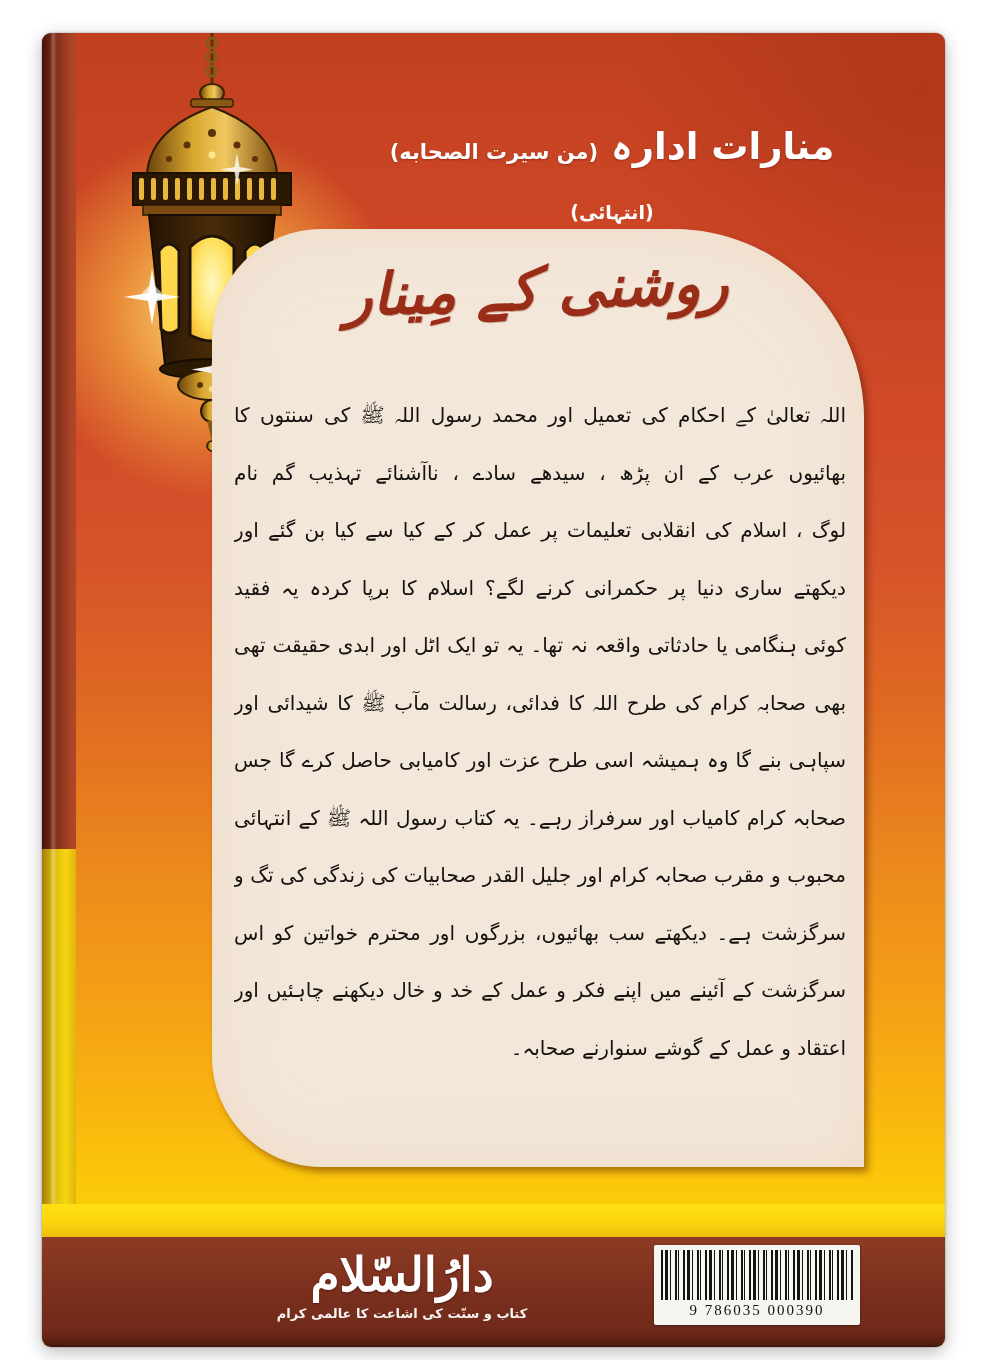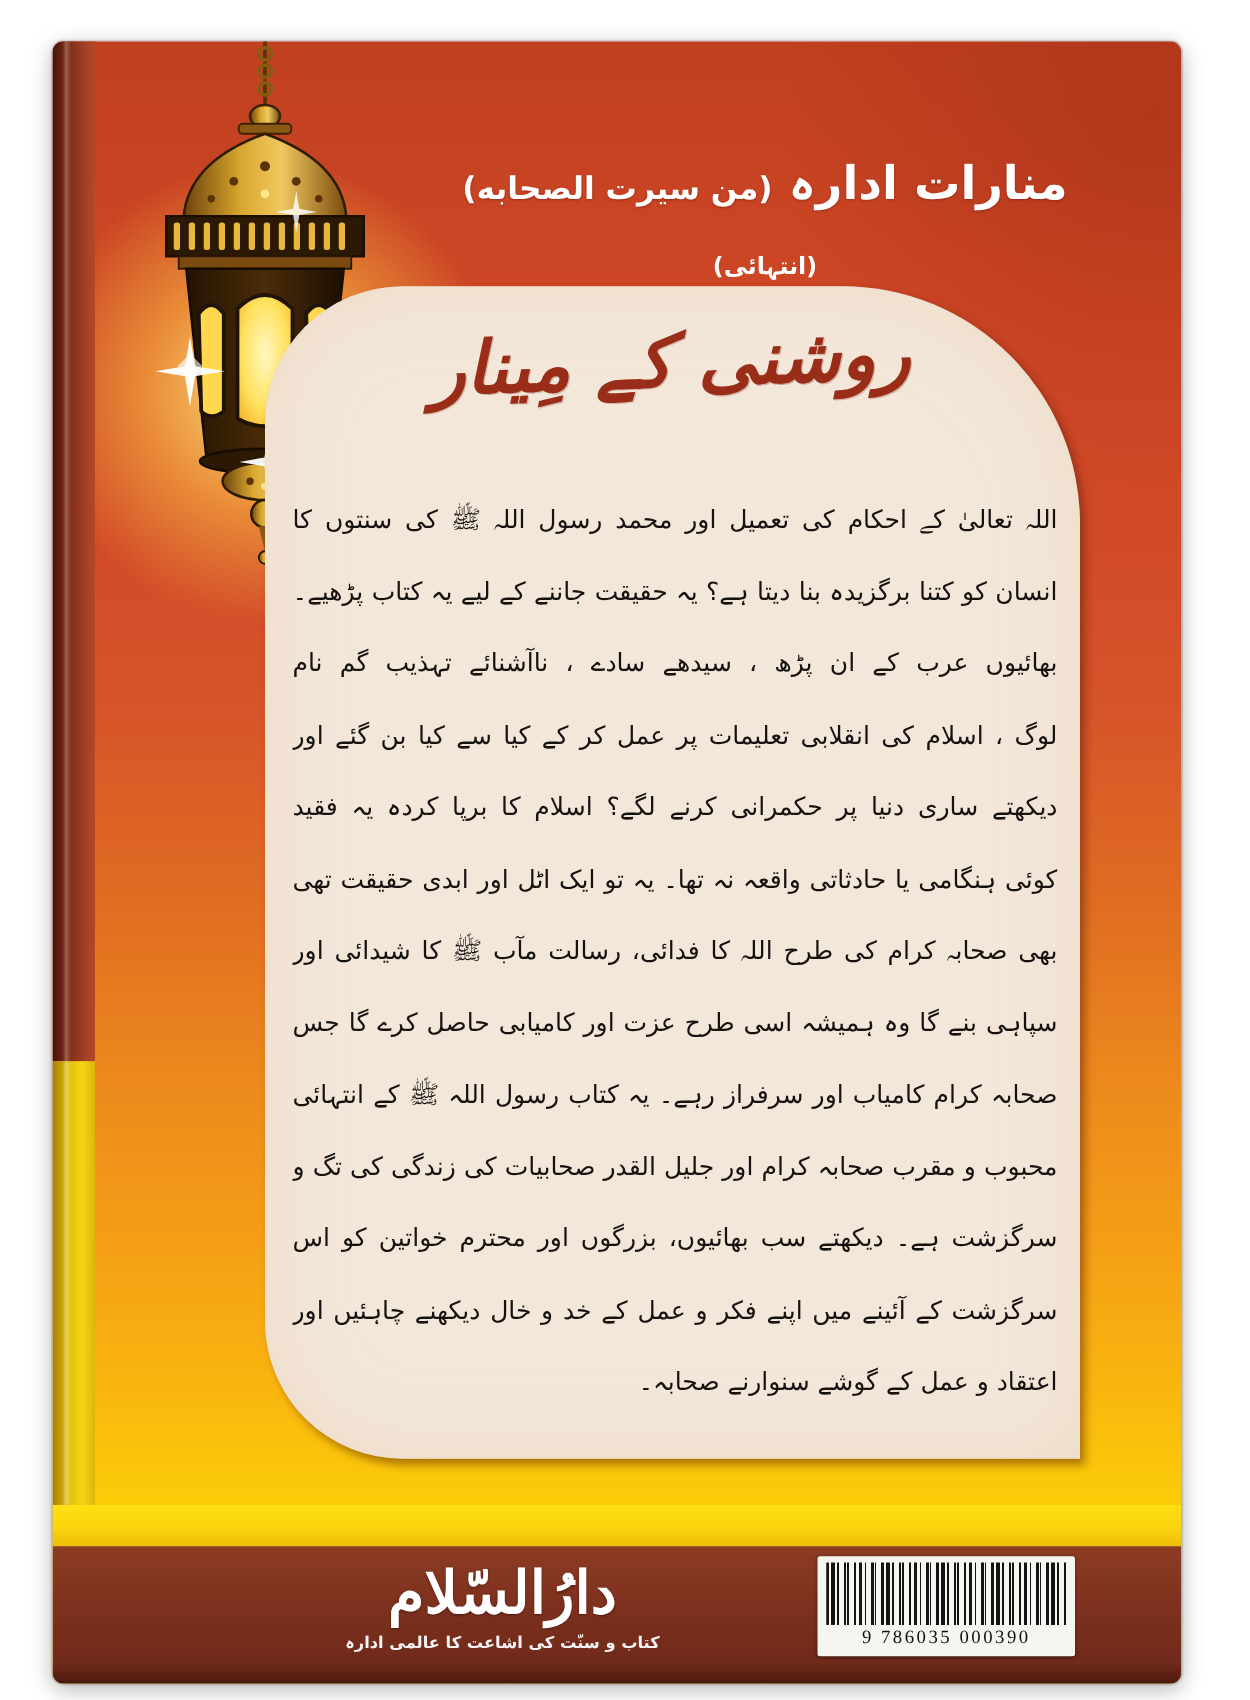--- a/index.html
+++ b/index.html
@@ -42,21 +42,21 @@
   .footer{
     position:absolute;left:0;top:1204px;width:100%;height:110px;
     background:linear-gradient(180deg,#8d3c24 0%, #7d301e 45%, #702a1a 85%, #531d11 97%, #3d140b 100%);
   }
   .series-title{
     position:absolute;left:280px;top:94px;width:580px;text-align:center;
     color:#ffffff;direction:rtl;
     text-shadow:0 1px 2px rgba(90,15,5,.4);
     font-weight:bold;font-size:37px;line-height:1.1;
   }
-  .series-title .sub{font-size:25px;font-weight:bold;}
+  .series-title .sub{font-size:21px;font-weight:bold;}
   .lang-note{
     position:absolute;left:280px;top:168px;width:580px;text-align:center;
     color:#ffffff;direction:rtl;font-size:19px;font-weight:bold;
   }
   .panel{
     position:absolute;left:170px;top:196px;width:652px;height:938px;
     background:#f3e7da;
     border-radius:110px 190px 0 110px;
     box-shadow:4px 5px 7px rgba(80,25,5,.45), inset 0 0 60px rgba(235,210,185,.6);
   }
@@ -197,40 +197,39 @@
   <div class="series-title">
     <span>منارات ادارہ</span>
     <span class="sub">(من سيرت الصحابه)</span>
   </div>
   <div class="lang-note">(انتہائی)</div>
 
   <div class="panel">
     <div class="book-title">روشنی کے مِینار</div>
     <div class="blurb">
         <div class="blurb-line">اللہ تعالیٰ کے احکام کی تعمیل اور محمد رسول اللہ ﷺ کی سنتوں کا احترام،</div>
-        <div class="blurb-line">انسان کو کتنا برگزیدہ بنا دیتا ہے؟ یہ حقیقت جاننے کے لیے یہ کتاب پڑھیے۔</div>
         <div class="blurb-line">بھائیوں عرب کے ان پڑھ ، سیدھے سادے ، ناآشنائے تہذیب گم نام</div>
         <div class="blurb-line">لوگ ، اسلام کی انقلابی تعلیمات پر عمل کر کے کیا سے کیا بن گئے اور دیکھتے ہی</div>
         <div class="blurb-line">دیکھتے ساری دنیا پر حکمرانی کرنے لگے؟ اسلام کا برپا کردہ یہ فقید المثال انقلاب</div>
         <div class="blurb-line">کوئی ہنگامی یا حادثاتی واقعہ نہ تھا۔ یہ تو ایک اٹل اور ابدی حقیقت تھی کہ جو شخص</div>
         <div class="blurb-line">بھی صحابہ کرام کی طرح اللہ کا فدائی، رسالت مآب ﷺ کا شیدائی اور اسلام کا</div>
         <div class="blurb-line">سپاہی بنے گا وہ ہمیشہ اسی طرح عزت اور کامیابی حاصل کرے گا جس طرح</div>
         <div class="blurb-line">صحابہ کرام کامیاب اور سرفراز رہے۔ یہ کتاب رسول اللہ ﷺ کے انتہائی</div>
         <div class="blurb-line">محبوب و مقرب صحابہ کرام اور جلیل القدر صحابیات کی زندگی کی تگ و تاز کی</div>
         <div class="blurb-line">سرگزشت ہے۔ دیکھتے سب بھائیوں، بزرگوں اور محترم خواتین کو اس</div>
         <div class="blurb-line">سرگزشت کے آئینے میں اپنے فکر و عمل کے خد و خال دیکھنے چاہئیں اور اپنے</div>
         <div class="blurb-line">اعتقاد و عمل کے گوشے سنوارنے صحابہ۔</div>
       </div>
   </div>
 
   <div class="yellow-band"></div>
 
   <div class="footer">
     <div class="publisher">
       <div class="publisher-name">دارُالسّلام</div>
-      <div class="publisher-tagline">کتاب و سنّت کی اشاعت کا عالمی ادارہ</div>
+      <div class="publisher-tagline">کتاب و سنّت کی اشاعت کا عالمی کرام</div>
     </div>
     <div class="barcode-box">
       <div class="barcode-bars"></div>
       <div class="barcode-number">9 786035 000390</div>
     </div>
   </div>
 </div>
 
 </body></html>

